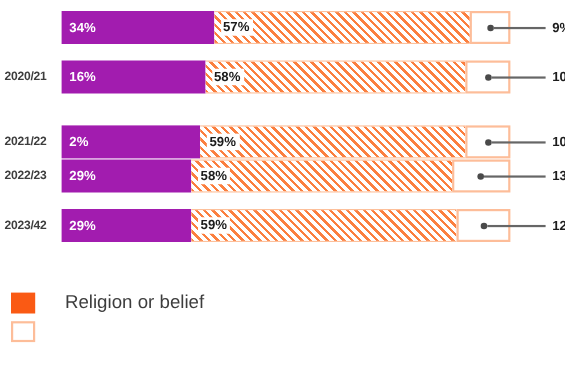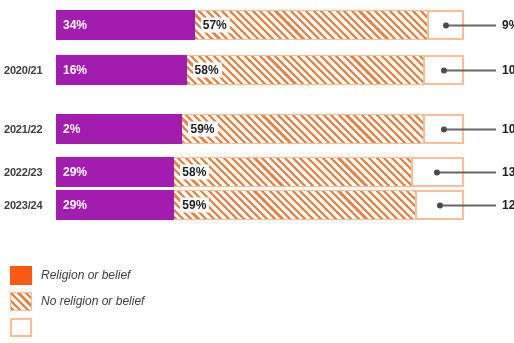--- a/index.html
+++ b/index.html
@@ -184,25 +184,24 @@
     );
     border: 1.5px solid #fdc09b;
   }
 
   .sw-prefer {
     background: #ffffff;
     border: 2px solid #fdbd99;
   }
 
   .legend-label {
-    margin-left: 9px;
-    font-size: 12px;
+    margin-left: 27px;
+    font-size: 17px;
     color: #3d3d3d;
     white-space: nowrap;
-    font-style: italic;
   }
 </style>
 </head>
 <body>
 
 <div id="chart-root">
 
   <div class="rows-area">
       <div class="bar-row" style="top: 8px;">
         <div class="bar-track">
@@ -247,39 +246,39 @@
             <span class="seg-value value-noreligion">59%</span>
           </div>
           <div class="seg seg-prefer" style="left: 367.2px; width: 40.8px;"></div>
           <div class="leader" style="left: 384.6px; width: 55.4px;">
             <span class="leader-dot"></span>
             <span class="leader-line"></span>
           </div>
           <span class="outer-value" style="left: 446px;">10%</span>
         </div>
       </div>
-      <div class="bar-row" style="top: 155px; text-decoration: underline;">
+      <div class="bar-row" style="top: 143px; text-decoration: underline;">
         <div class="row-label">2022/23</div>
         <div class="bar-track">
           <div class="seg seg-religion" style="left: 0px; width: 118.32px;">
             <span class="seg-value value-religion">29%</span>
           </div>
           <div class="seg seg-noreligion" style="left: 118.32px; width: 236.64px;">
             <span class="seg-value value-noreligion">58%</span>
           </div>
           <div class="seg seg-prefer" style="left: 354.96px; width: 53.04px;"></div>
           <div class="leader" style="left: 378.48px; width: 61.52px;">
             <span class="leader-dot"></span>
             <span class="leader-line"></span>
           </div>
           <span class="outer-value" style="left: 446px;">13%</span>
         </div>
       </div>
       <div class="bar-row" style="top: 188px;">
-        <div class="row-label">2023/24</div>
+        <div class="row-label">2023/42</div>
         <div class="bar-track">
           <div class="seg seg-religion" style="left: 0px; width: 118.32px;">
             <span class="seg-value value-religion">29%</span>
           </div>
           <div class="seg seg-noreligion" style="left: 118.32px; width: 240.72px;">
             <span class="seg-value value-noreligion">59%</span>
           </div>
           <div class="seg seg-prefer" style="left: 359.04px; width: 48.96px;"></div>
           <div class="leader" style="left: 380.52px; width: 59.48px;">
             <span class="leader-dot"></span>
@@ -289,21 +288,17 @@
         </div>
       </div>
     </div>
 
   <div class="legend">
       <div class="legend-item">
         <span class="legend-swatch sw-religion"></span>
         <span class="legend-label">Religion or belief</span>
       </div>
       <div class="legend-item">
-        <span class="legend-swatch sw-noreligion"></span>
-        <span class="legend-label">No religion or belief</span>
-      </div>
-      <div class="legend-item">
         <span class="legend-swatch sw-prefer"></span>
       </div>
     </div>
 
 </div>
 
 </body></html>

